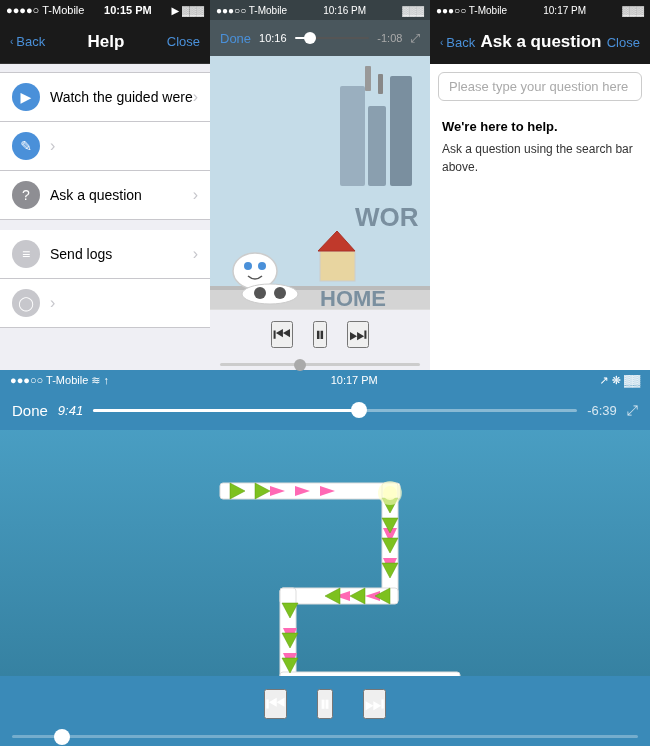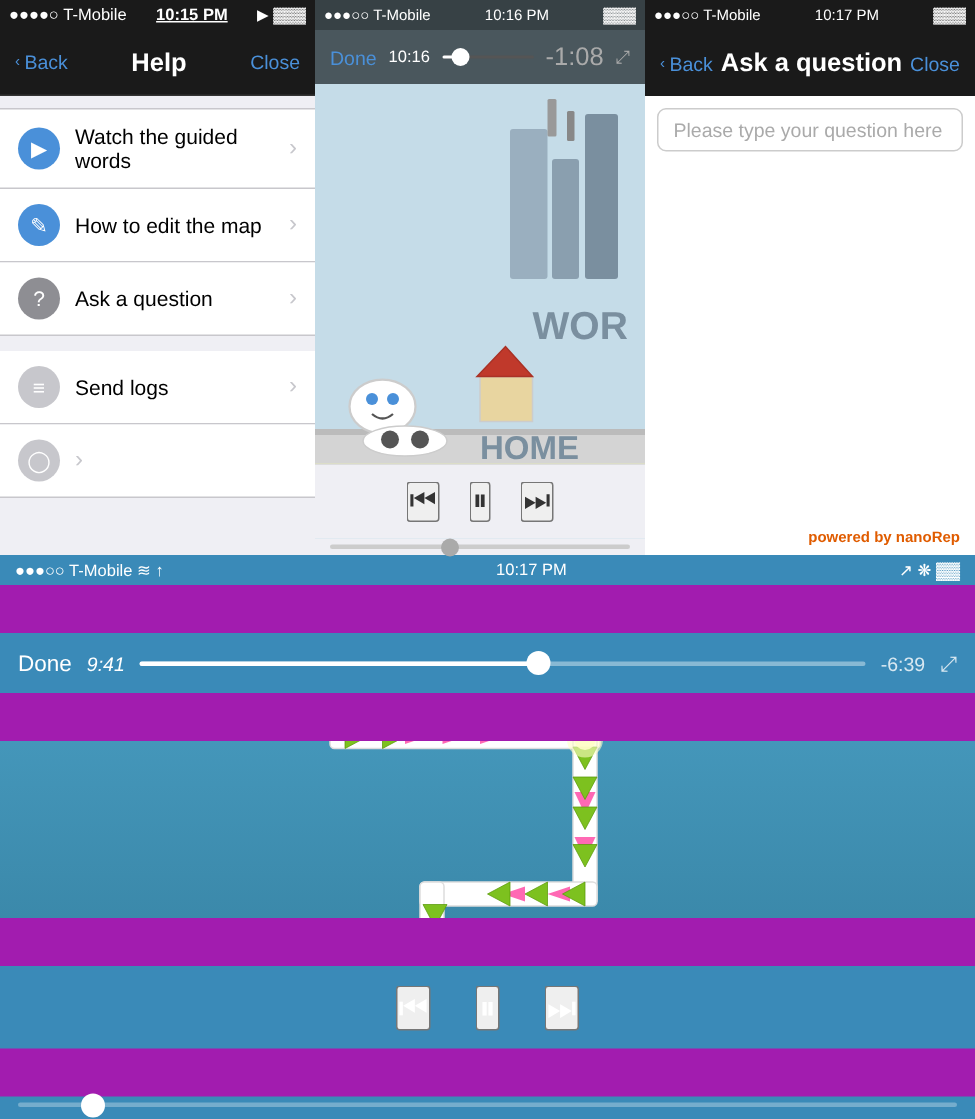--- a/index.html
+++ b/index.html
@@ -27,21 +27,21 @@
       color: #fff;
       font-size: 11px;
       display: flex;
       justify-content: space-between;
       align-items: center;
       padding: 2px 6px;
       height: 20px;
     }
 
     .status-bar-left { display: flex; align-items: center; gap: 3px; }
-    .status-bar-center { font-weight: 600; font-size: 11px; text-decoration: underline; }
+    .status-bar-center { font-weight: 600; font-size: 11px; }
     .status-bar-right { display: flex; align-items: center; gap: 3px; font-size: 10px; }
 
     .nav-bar {
       background: #1a1a1a;
       display: flex;
       align-items: center;
       justify-content: space-between;
       padding: 6px 10px;
       height: 44px;
       border-bottom: 1px solid #333;
@@ -187,21 +187,21 @@
       background: #fff;
       border-radius: 50%;
       position: absolute;
       top: -5px;
       left: 20%;
       transform: translateX(-50%);
     }
 
     .video-time-right {
       color: #aaa;
-      font-size: 17px;
+      font-size: 11px;
     }
 
     .fullscreen-icon {
       color: #aaa;
       font-size: 12px;
     }
 
     .video-content {
       flex: 1;
       position: relative;
@@ -332,24 +332,23 @@
 
     .powered-by span {
       font-weight: 700;
       color: #e05c00;
     }
 
     
     .bottom-video {
       grid-column: 1 / 4;
       grid-row: 2;
-      background: #a21caf;
+      background: #4c1d95;
       display: flex;
       flex-direction: column;
-      gap: 32px;
     }
 
     .bottom-status-bar {
       background: #3a8ab8;
       color: #fff;
       font-size: 11px;
       display: flex;
       justify-content: space-between;
       align-items: center;
       padding: 2px 10px;
@@ -508,26 +507,25 @@
         <span class="chevron">‹</span>
         <span>Back</span>
       </div>
       <div class="nav-title">Help</div>
       <div class="nav-button">Close</div>
     </div>
 
     <div class="menu-list">
       <div class="menu-item">
         <div class="menu-item-icon icon-blue">▶</div>
-        <div class="menu-item-text">Watch the guided words</div>
+        <div class="menu-item-text">Watch the guided were</div>
         <div class="menu-item-arrow">›</div>
       </div>
       <div class="menu-item">
         <div class="menu-item-icon icon-blue">✎</div>
-        <div class="menu-item-text">How to edit the map</div>
         <div class="menu-item-arrow">›</div>
       </div>
       <div class="menu-item">
         <div class="menu-item-icon icon-gray">?</div>
         <div class="menu-item-text">Ask a question</div>
         <div class="menu-item-arrow">›</div>
       </div>
       <div class="section-gap"></div>
       <div class="menu-item">
         <div class="menu-item-icon icon-light">≡</div>
@@ -623,26 +621,24 @@
         <span class="chevron">‹</span>
         <span>Back</span>
       </div>
       <div class="nav-title">Ask a question</div>
       <div class="nav-button">Close</div>
     </div>
 
     <div class="search-box" style="display:block; color:#aaa;">Please type your question here</div>
 
     <div class="help-content">
-    </div>
-
-    <div class="powered-by">
-      <span>powered by</span>
-      <span style="font-weight:700;color:#e05c00;">nanoRep</span>
-    </div>
+      <h3>We're here to help.</h3>
+      <p>Ask a question using the search bar above.</p>
+    </div>
+
   </div>
 
   <div class="bottom-video">
     <div class="bottom-status-bar">
       <span>●●●○○ T-Mobile ≋ ↑</span>
       <span>10:17 PM</span>
       <span>↗ ❋ ▓▓</span>
     </div>
 
     <div class="bottom-nav">

